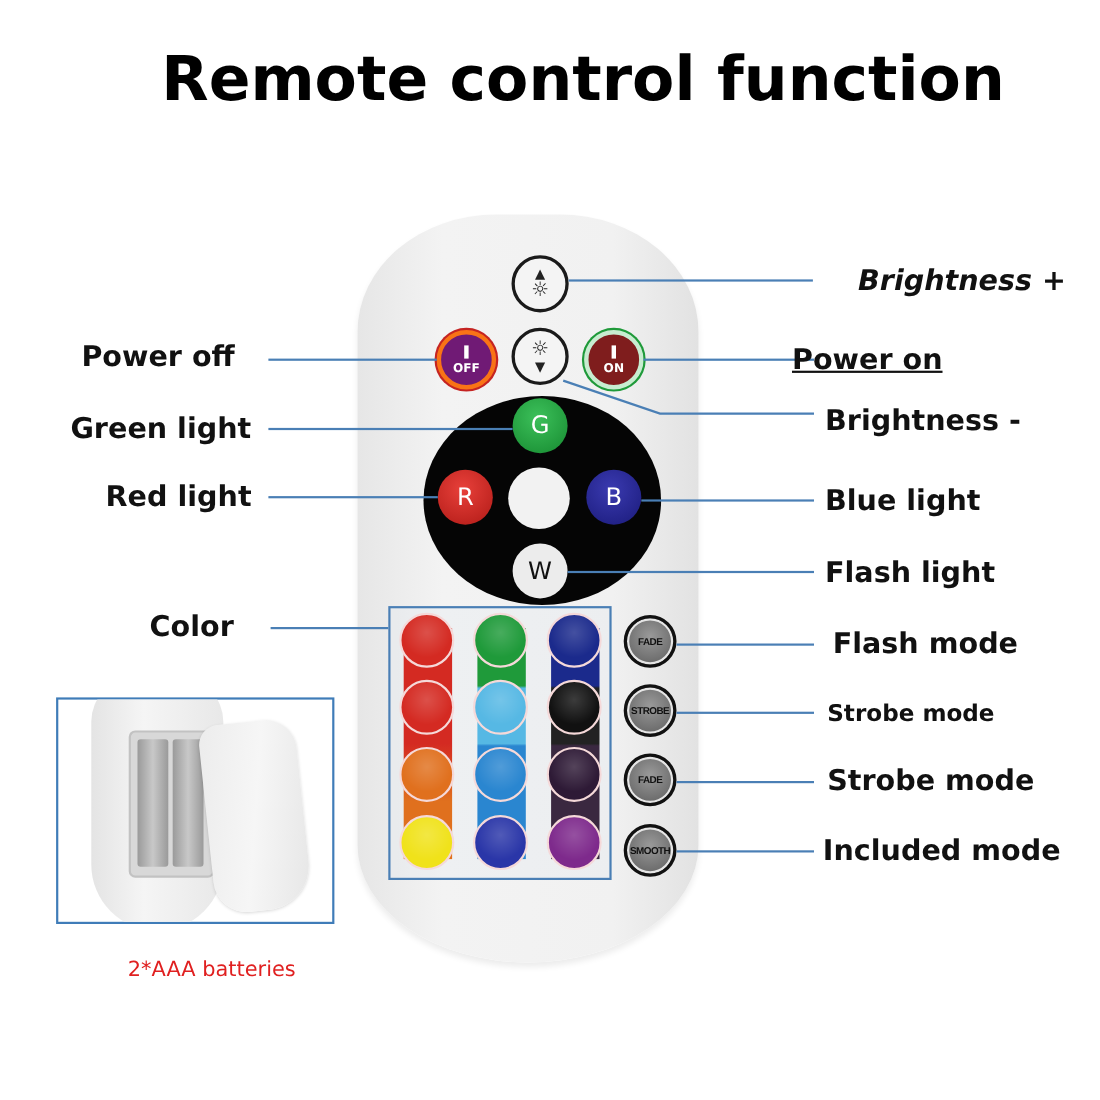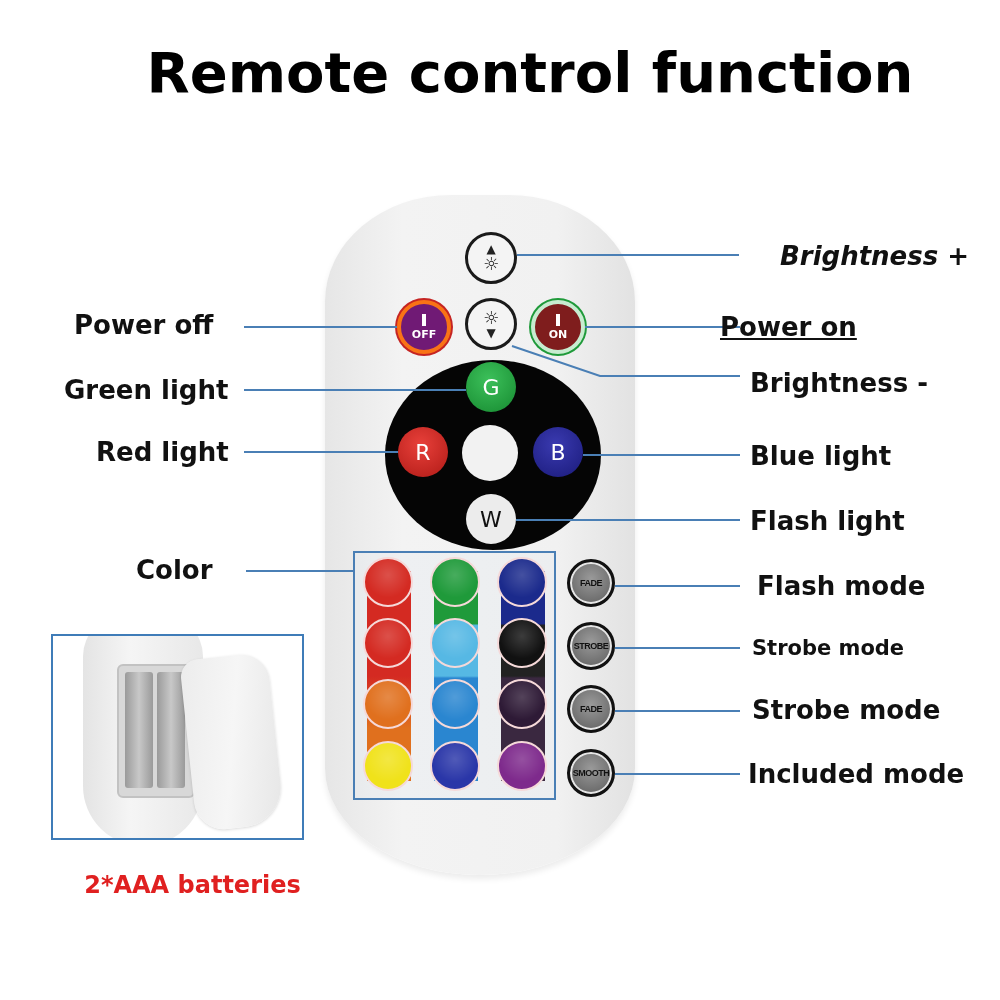--- a/index.html
+++ b/index.html
@@ -25,21 +25,21 @@
   .rgb { width:50px; height:50px; color:#fff; font-size:22px; }
   .grid-box { position:absolute; left:353px; top:551px; width:203px; height:249px; border:2px solid #4a7fb5; box-sizing:border-box; background:rgba(230,234,240,0.4); }
   .col-strip { position:absolute; width:44px; }
   .swatch { width:50px; height:50px; border:2px solid #f5d9d9; }
   .mode { width:48px; height:48px; background:radial-gradient(circle at 50% 40%,#9a9a9a,#5a5a5a); border:3px solid #111; box-shadow:0 0 0 2px #e6e6e6 inset; color:#111; font-size:9px; font-family:"Liberation Sans", sans-serif; font-weight:bold; letter-spacing:-0.5px; }
   .battery-box { position:absolute; left:51px; top:634px; width:253px; height:206px; border:2px solid #3f7cb8; box-sizing:border-box; background:#ffffff; overflow:hidden; }
   .bat-body { position:absolute; left:30px; top:-20px; width:120px; height:230px; background:linear-gradient(90deg,#e4e4e4,#f5f5f5 40%,#e8e8e8); border-radius:40px 40px 60px 60px; }
   .bat-comp { position:absolute; left:64px; top:28px; width:74px; height:130px; background:#d8d8d8; border:2px solid #c2c2c2; border-radius:6px; }
   .bat-cell { position:absolute; top:6px; width:28px; height:116px; background:linear-gradient(90deg,#9a9a9a,#c8c8c8,#9a9a9a); border-radius:3px; }
   .bat-lid { position:absolute; left:135px; top:20px; width:88px; height:172px; background:linear-gradient(100deg,#ececec,#f6f6f6 50%,#e6e6e6); border-radius:18px 28px 40px 30px; transform:rotate(-6deg); box-shadow:0 1px 3px rgba(0,0,0,0.15); }
-  .red-note { position:absolute; left:0; width:385px; text-align:center; color:#e02020; font-weight:bold; font-size:24px; line-height:1.45; }
+  .red-note { position:absolute; left:0; width:385px; text-align:center; color:#e02020; font-weight:normal; font-size:19px; line-height:1.45; }
 </style>
 </head>
 <body>
 
 <div class="title">Remote control function</div>
 
 <div class="remote"></div>
 
 <div class="btn bright" style="left:465px;top:232px;">
   <span style="font-size:12px;">▲</span>

